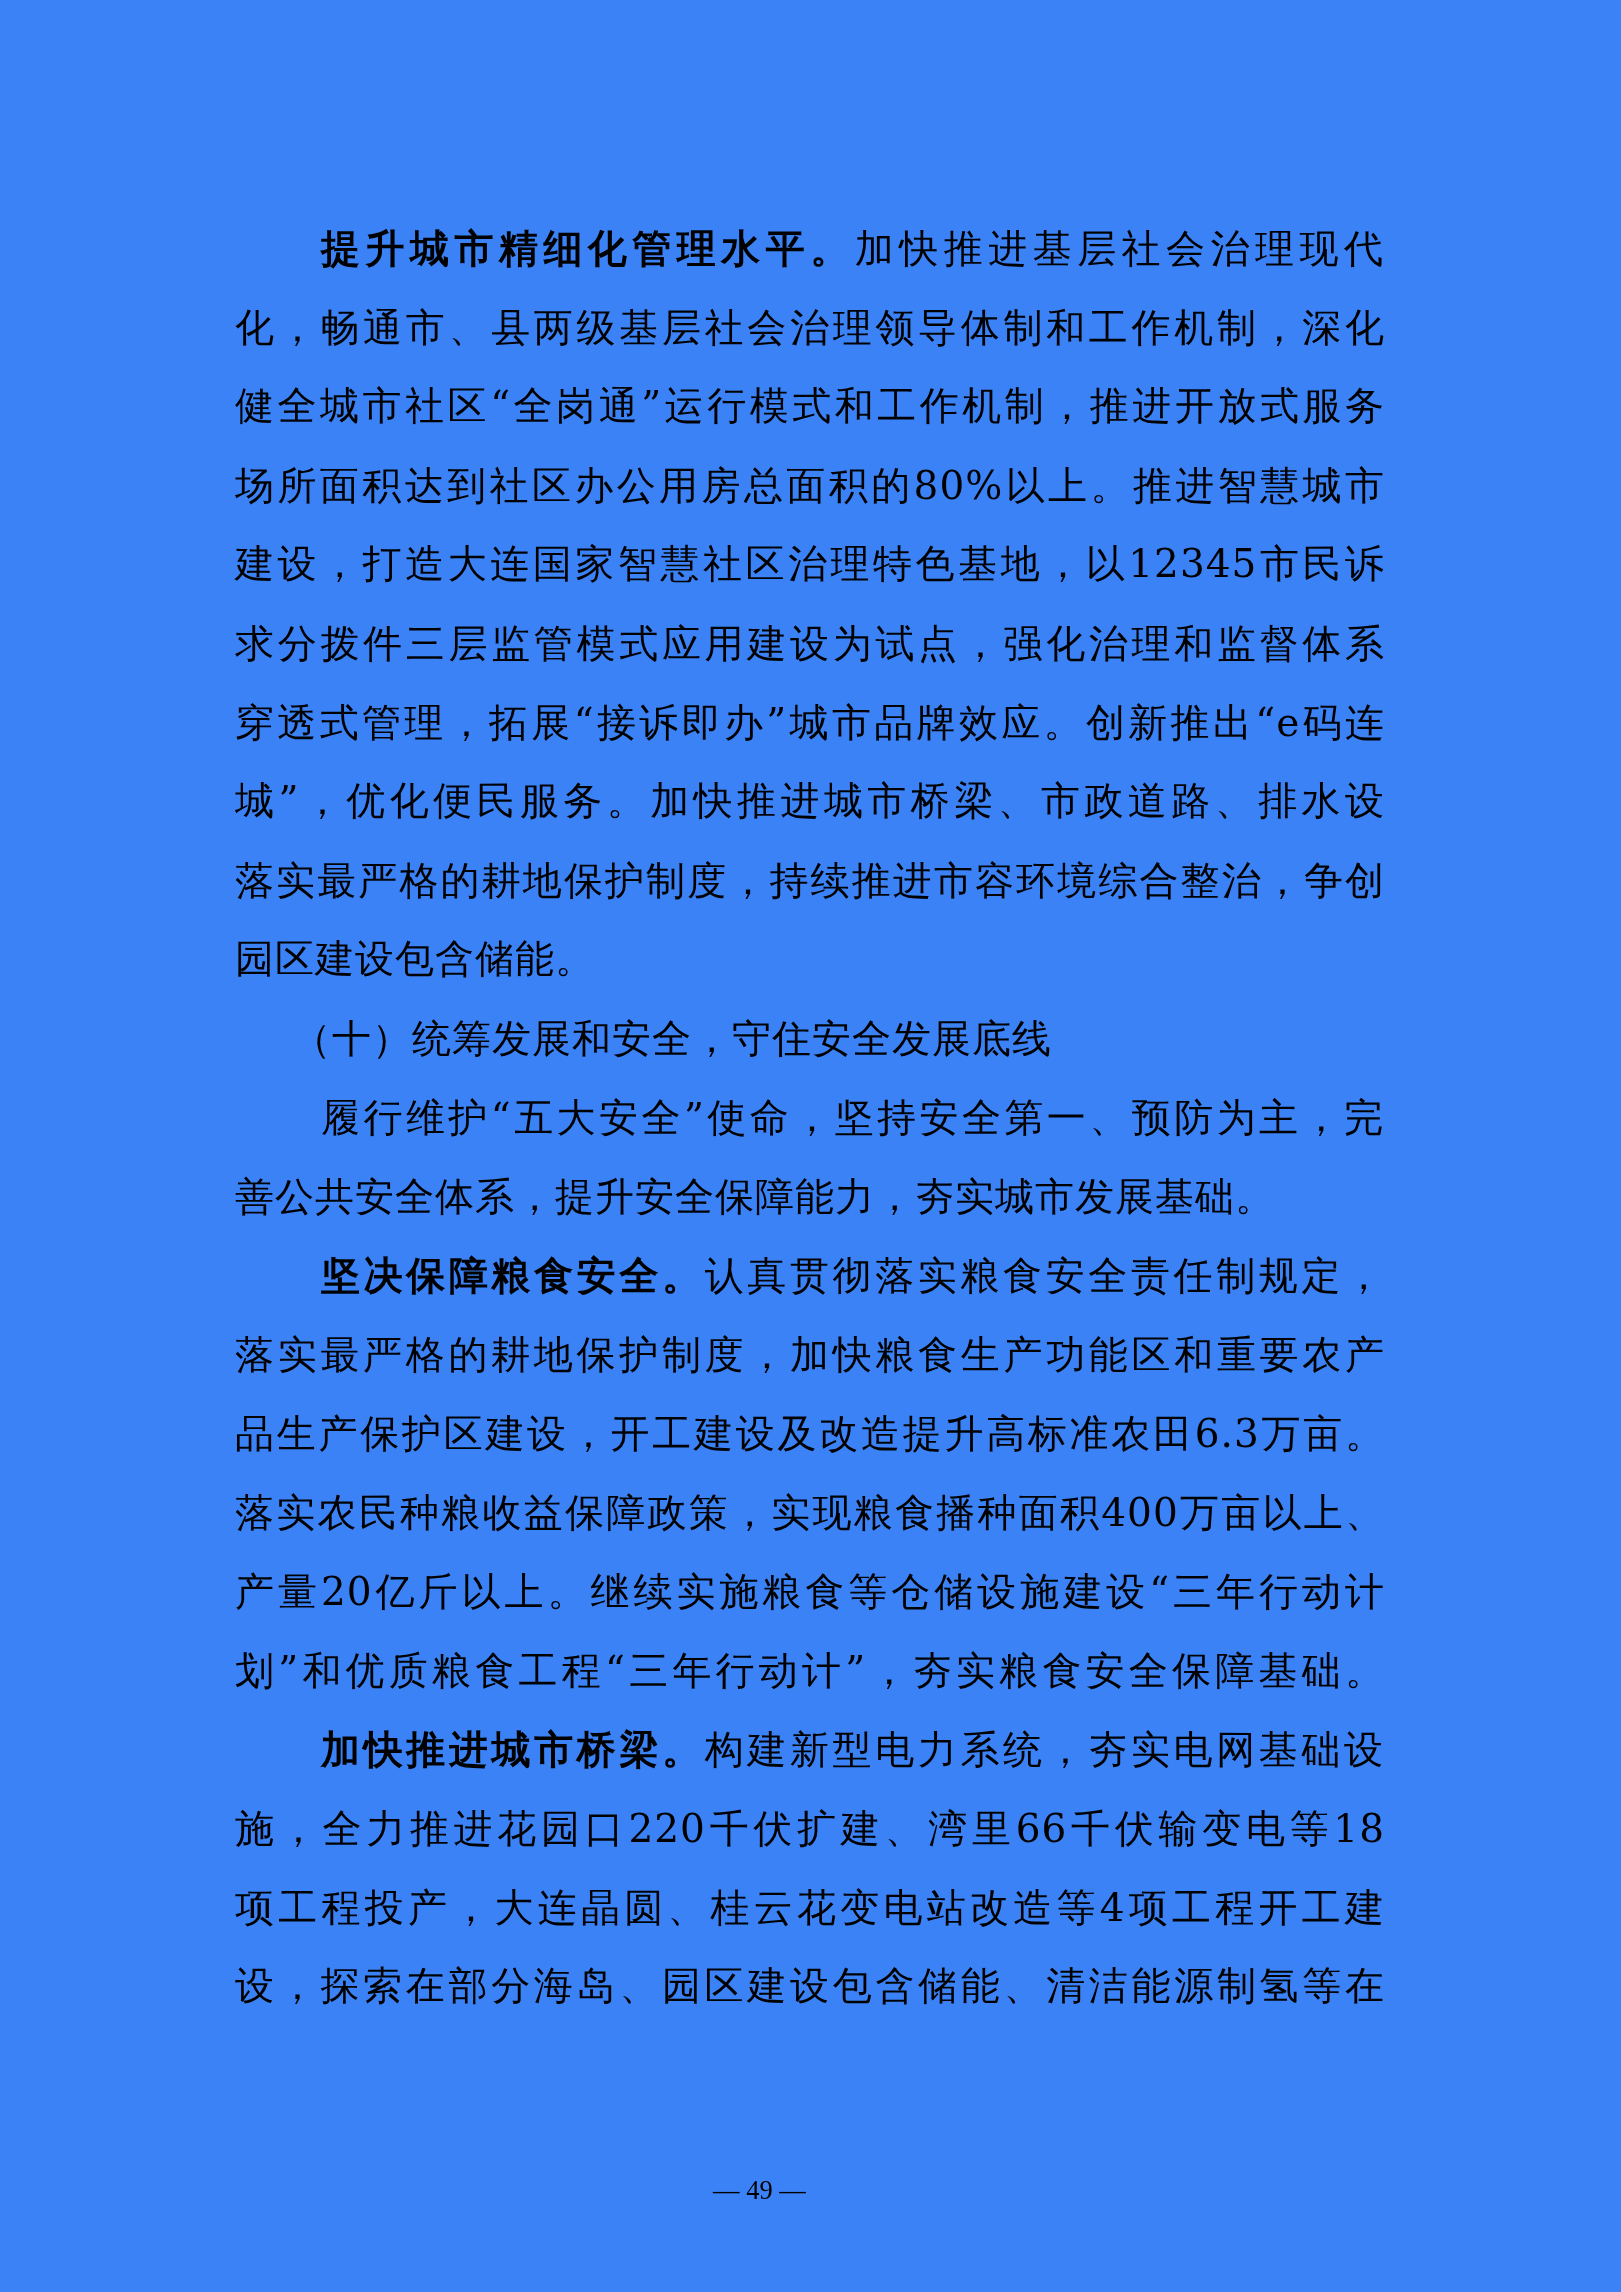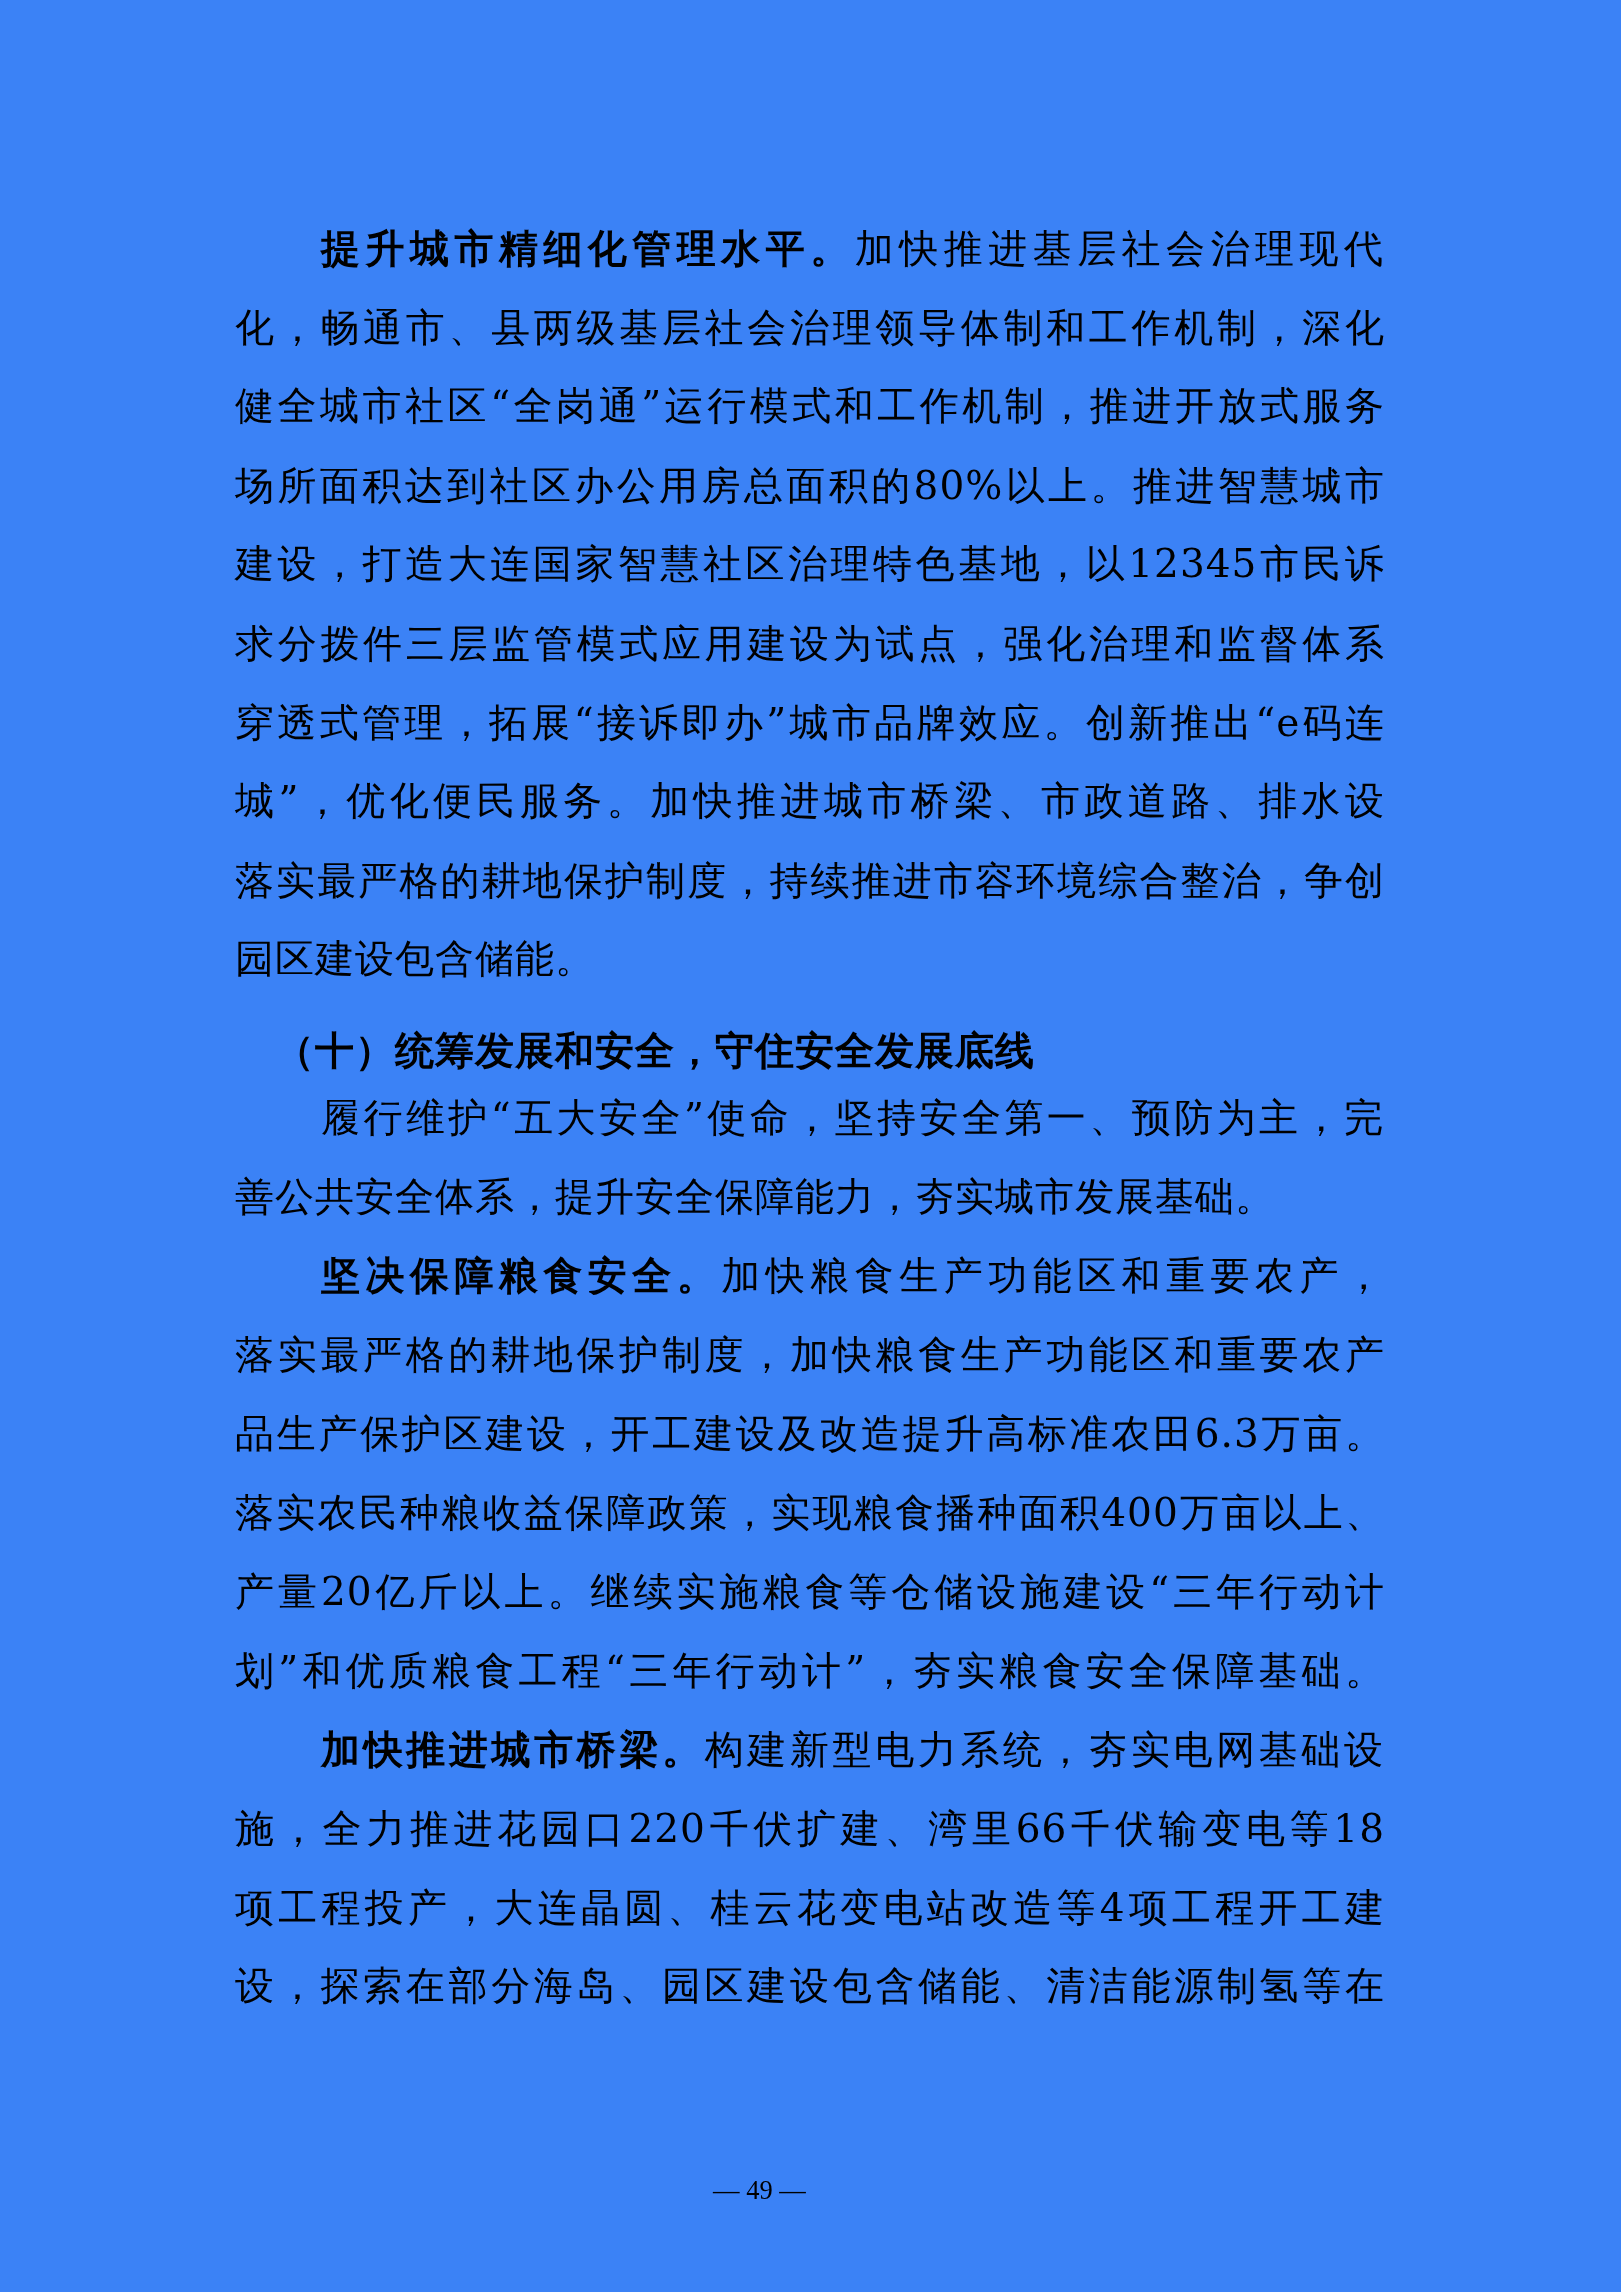--- a/index.html
+++ b/index.html
@@ -15,24 +15,24 @@
     font-size: 39px;
     color: #000000;
     white-space: nowrap;
     text-align: justify;
     text-align-last: justify;
     letter-spacing: 1px;
   }
   .line.last { text-align: left; text-align-last: left; }
   .line.indent { left: 321px; width: 1063px; }
   .line.heading {
-    left: 275px; width: 882px;
+    left: 292px; width: 882px;
     font-family: "DejaVu Sans", "Liberation Sans", sans-serif;
-    font-weight: bold;
-    text-align: left; text-align-last: left; margin-top: 12px;
+    font-weight: normal;
+    text-align: left; text-align-last: left;
   }
   .lead {
     font-family: "DejaVu Sans", "Liberation Sans", sans-serif;
     font-weight: bold;
   }
   .page-number {
     position: absolute;
     left: 713px; width: 196px;
     top: 2171px; height: 39px; line-height: 39px;
     text-align: left;
@@ -55,21 +55,21 @@
   <div class="line" style="top:614px">求分拨件三层监管模式应用建设为试点，强化治理和监督体系</div>
   <div class="line" style="top:771px">城”，优化便民服务。加快推进城市桥梁、市政道路、排水设</div>
   <div class="line" style="top:851px">落实最严格的耕地保护制度，持续推进市容环境综合整治，争创</div>
   <div class="line last" style="top:929px">园区建设包含储能。</div>
 
   <div class="line heading" style="top:1009px">（十）统筹发展和安全，守住安全发展底线</div>
 
   <div class="line indent" style="top:1088px">履行维护“五大安全”使命，坚持安全第一、预防为主，完</div>
   <div class="line last" style="top:1167px">善公共安全体系，提升安全保障能力，夯实城市发展基础。</div>
 
-  <div class="line indent" style="top:1246px"><span class="lead">坚决保障粮食安全。</span><span>加快粮食生产功能区和重要农产，</span></div>
+  <div class="line indent" style="top:1246px"><span class="lead">坚决保障粮食安全。</span><span>认真贯彻落实粮食安全责任制规定，</span></div>
   <div class="line" style="top:1325px">落实最严格的耕地保护制度，加快粮食生产功能区和重要农产</div>
   <div class="line" style="top:1404px">品生产保护区建设，开工建设及改造提升高标准农田6.3万亩。</div>
   <div class="line" style="top:1483px">落实农民种粮收益保障政策，实现粮食播种面积400万亩以上、</div>
   <div class="line" style="top:1562px">产量20亿斤以上。继续实施粮食等仓储设施建设“三年行动计</div>
   <div class="line" style="top:1641px">划”和优质粮食工程“三年行动计”，夯实粮食安全保障基础。</div>
 
   <div class="line indent" style="top:1720px"><span class="lead">加快推进城市桥梁。</span><span>构建新型电力系统，夯实电网基础设</span></div>
   <div class="line" style="top:1799px">施，全力推进花园口220千伏扩建、湾里66千伏输变电等18</div>
   <div class="line" style="top:1878px">项工程投产，大连晶圆、桂云花变电站改造等4项工程开工建</div>
   <div class="line" style="top:1956px">设，探索在部分海岛、园区建设包含储能、清洁能源制氢等在</div>

